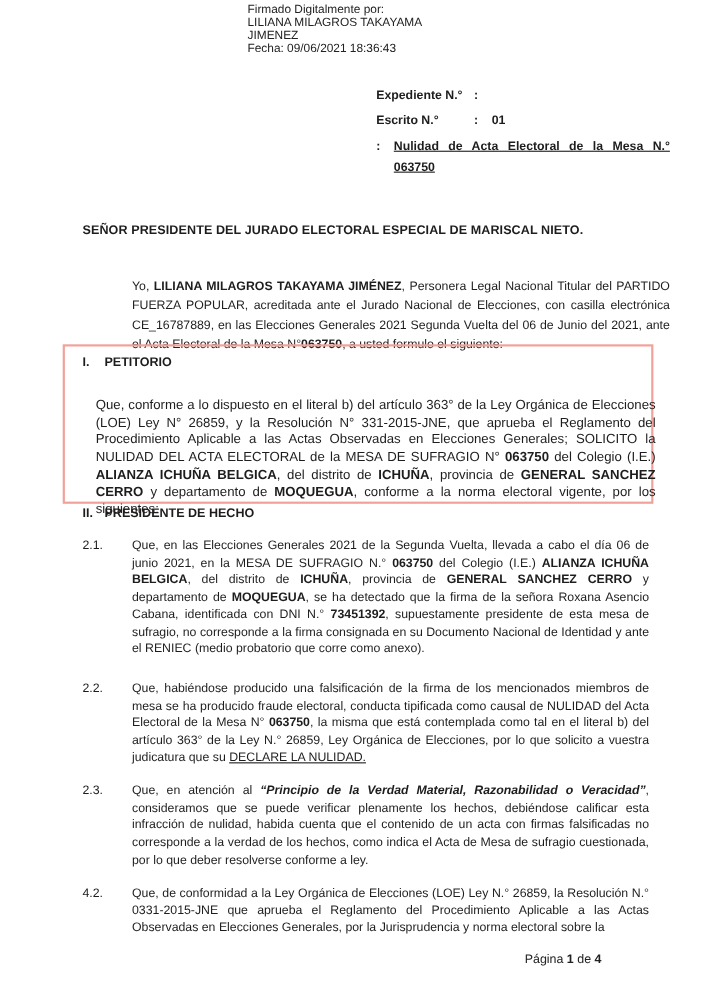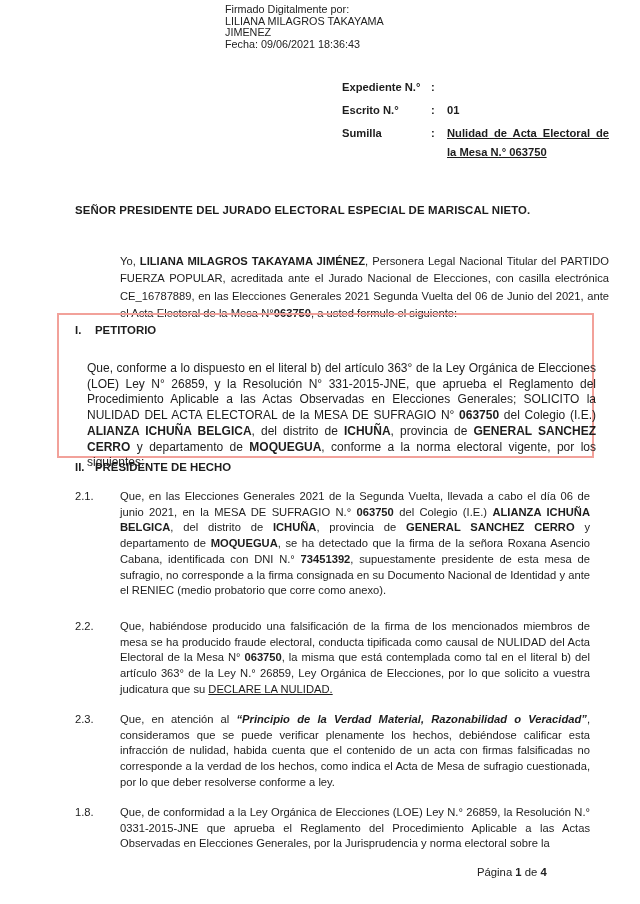--- a/index.html
+++ b/index.html
@@ -68,21 +68,20 @@
   <span class="flabel">Expediente N.°</span>
   <span class="fcolon">:</span>
   <span class="fvalue"></span>
 </div>
 <div class="frow r1">
   <span class="flabel">Escrito N.°</span>
   <span class="fcolon">:</span>
   <span class="fvalue"><span style="font-weight: bold;">01</span></span>
 </div>
 <div class="frow r2">
-  <span class="flabel">Sumilla</span>
   <span class="fcolon">:</span>
   <span class="fvalue"><span style="font-weight: bold; text-decoration: underline;">Nulidad de Acta Electoral de la Mesa N.° 063750</span></span>
 </div>
 
 <div class="salutation">SEÑOR PRESIDENTE DEL JURADO ELECTORAL ESPECIAL DE MARISCAL NIETO.</div>
 
 <p class="intro"><span>Yo, </span><span style="font-weight: bold;">LILIANA MILAGROS TAKAYAMA JIMÉNEZ</span><span>, Personera Legal Nacional Titular del PARTIDO FUERZA POPULAR, acreditada ante el Jurado Nacional de Elecciones, con casilla electrónica CE_16787889, en las Elecciones Generales 2021 Segunda Vuelta del 06 de Junio del 2021, ante el Acta Electoral de la Mesa N°</span><span style="font-weight: bold;">063750</span><span>, a usted formulo el siguiente:</span></p>
 
 <div class="petitorio-box">
   <div class="sechead in-box">
@@ -101,17 +100,17 @@
 </div>
 <div class="item i1">
   <span class="inum">2.2.</span>
   <p class="itext"><span>Que, habiéndose producido una falsificación de la firma de los mencionados miembros de mesa se ha producido fraude electoral, conducta tipificada como causal de NULIDAD del Acta Electoral de la Mesa N° </span><span style="font-weight: bold;">063750</span><span>, la misma que está contemplada como tal en el literal b) del artículo 363° de la Ley N.° 26859, Ley Orgánica de Elecciones, por lo que solicito a vuestra judicatura que su </span><span style="text-decoration: underline;">DECLARE LA NULIDAD.</span></p>
 </div>
 <div class="item i2">
   <span class="inum">2.3.</span>
   <p class="itext"><span>Que, en atención al </span><span style="font-weight: bold; font-style: italic;">“Principio de la Verdad Material, Razonabilidad o Veracidad”</span><span>, consideramos que se puede verificar plenamente los hechos, debiéndose calificar esta infracción de nulidad, habida cuenta que el contenido de un acta con firmas falsificadas no corresponde a la verdad de los hechos, como indica el Acta de Mesa de sufragio cuestionada, por lo que deber resolverse conforme a ley.</span></p>
 </div>
 <div class="item i3">
-  <span class="inum">1.8.</span>
+  <span class="inum">4.2.</span>
   <p class="itext"><span>Que, de conformidad a la Ley Orgánica de Elecciones (LOE) Ley N.° 26859, la Resolución N.° 0331-2015-JNE que aprueba el Reglamento del Procedimiento Aplicable a las Actas Observadas en Elecciones Generales, por la Jurisprudencia y norma electoral sobre la</span></p>
 </div>
 
 <div class="pfooter"><span>Página </span><span style="font-weight: bold;">1</span><span> de </span><span style="font-weight: bold;">4</span></div>
 
 </body></html>

